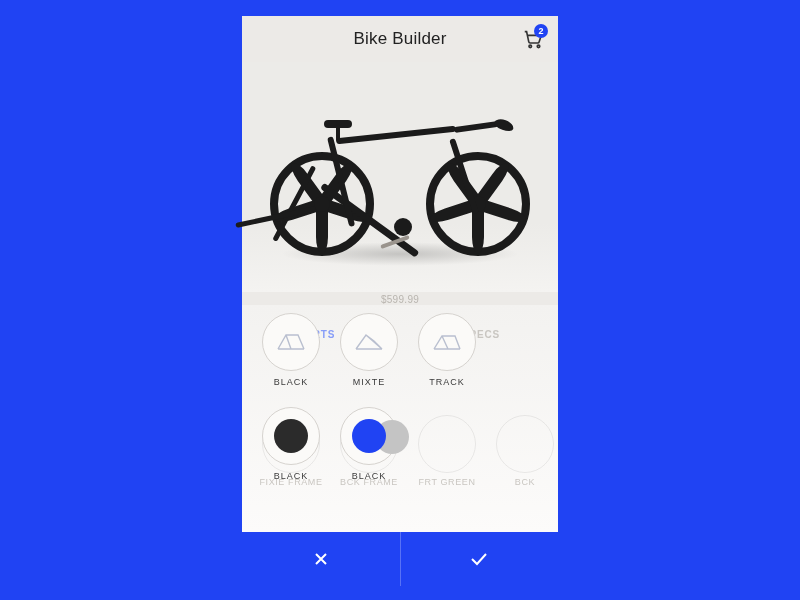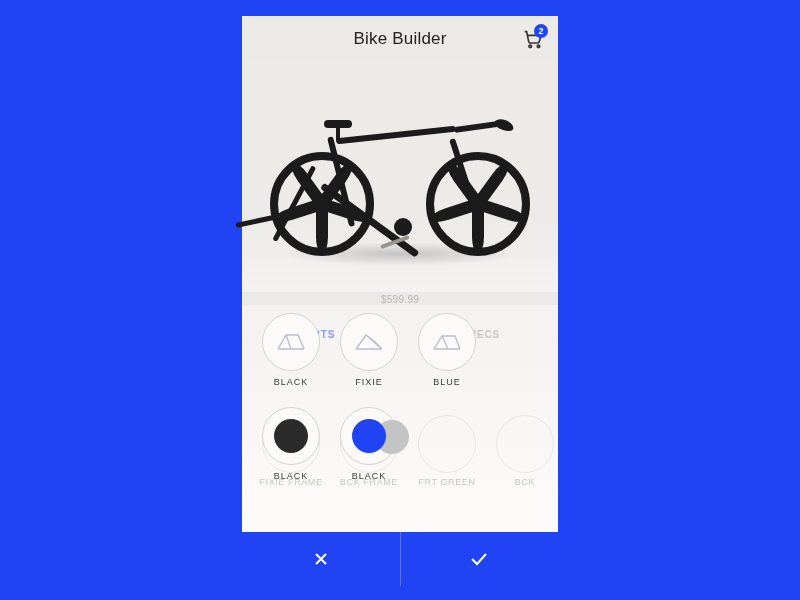--- a/index.html
+++ b/index.html
@@ -348,31 +348,31 @@
         <div class="opt-label">BLACK</div>
       </div>
       <div class="opt">
         <div class="circle">
             <span class="frame-glyph">
           <svg width="34" height="22" viewBox="0 0 34 22" stroke="#b9bfcf" stroke-width="1.4" fill="none">
                 <path d="M4 18 L14 4 L30 18 M14 4 L22 10 L30 18 M4 18 H30"></path>
               </svg>
         </span>
           </div>
-        <div class="opt-label">FIXIE</div>
+        <div class="opt-label">MIXTE</div>
       </div>
       <div class="opt">
         <div class="circle">
             <span class="frame-glyph">
           <svg width="34" height="22" viewBox="0 0 34 22" stroke="#b9bfcf" stroke-width="1.4" fill="none">
                 <path d="M4 18 L12 5 L25 5 L30 18 M12 5 L18 18 M4 18 H30"></path>
               </svg>
         </span>
           </div>
-        <div class="opt-label">BLUE</div>
+        <div class="opt-label">TRACK</div>
       </div>
     </div>
 
     <div class="row colors">
       <div class="opt">
         <div class="circle">
             <div class="swatch" style="background:#2b2b2b"></div>
           </div>
         <div class="opt-label">BLACK</div>
       </div>

